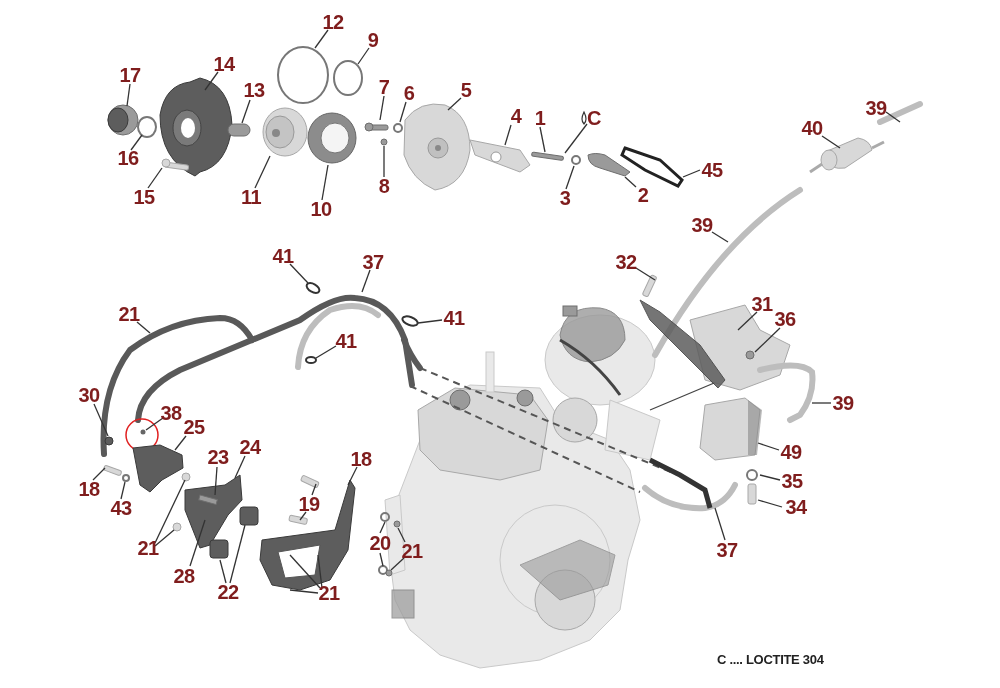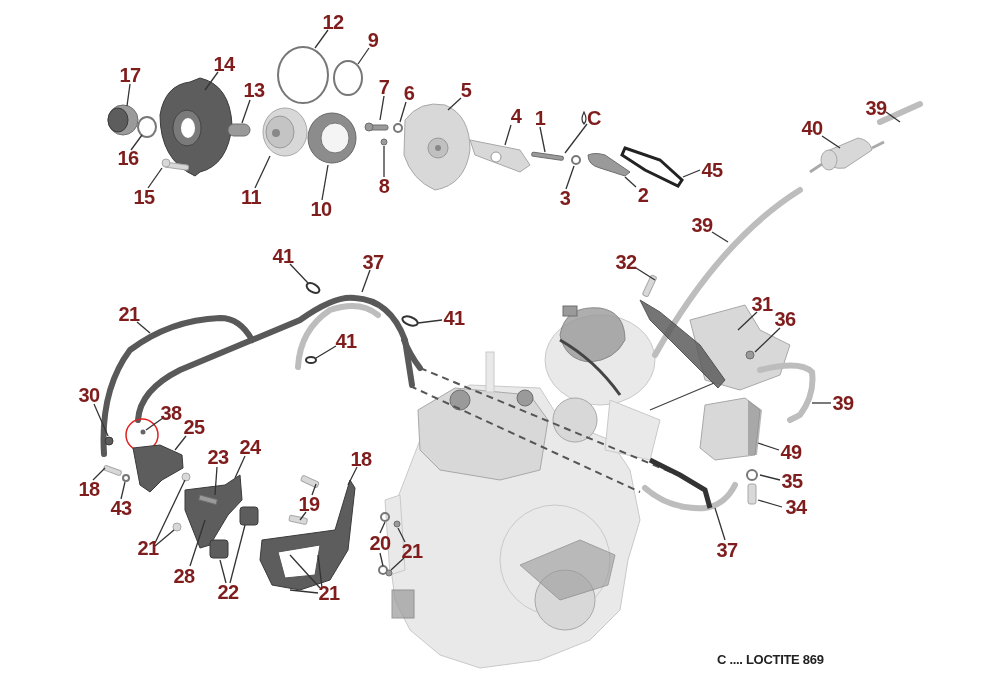--- a/index.html
+++ b/index.html
@@ -285,13 +285,13 @@
   <span class="lbl" style="left:702px;top:225px">39</span>
   <span class="lbl" style="left:843px;top:403px">39</span>
   <span class="lbl" style="left:812px;top:128px">40</span>
   <span class="lbl" style="left:283px;top:256px">41</span>
   <span class="lbl" style="left:454px;top:318px">41</span>
   <span class="lbl" style="left:346px;top:341px">41</span>
   <span class="lbl" style="left:712px;top:170px">45</span>
   <span class="lbl" style="left:594px;top:118px">C</span>
 </div>
 
-<div class="note">C .... LOCTITE 869</div>
+<div class="note">C .... LOCTITE 304</div>
 
 </body></html>

